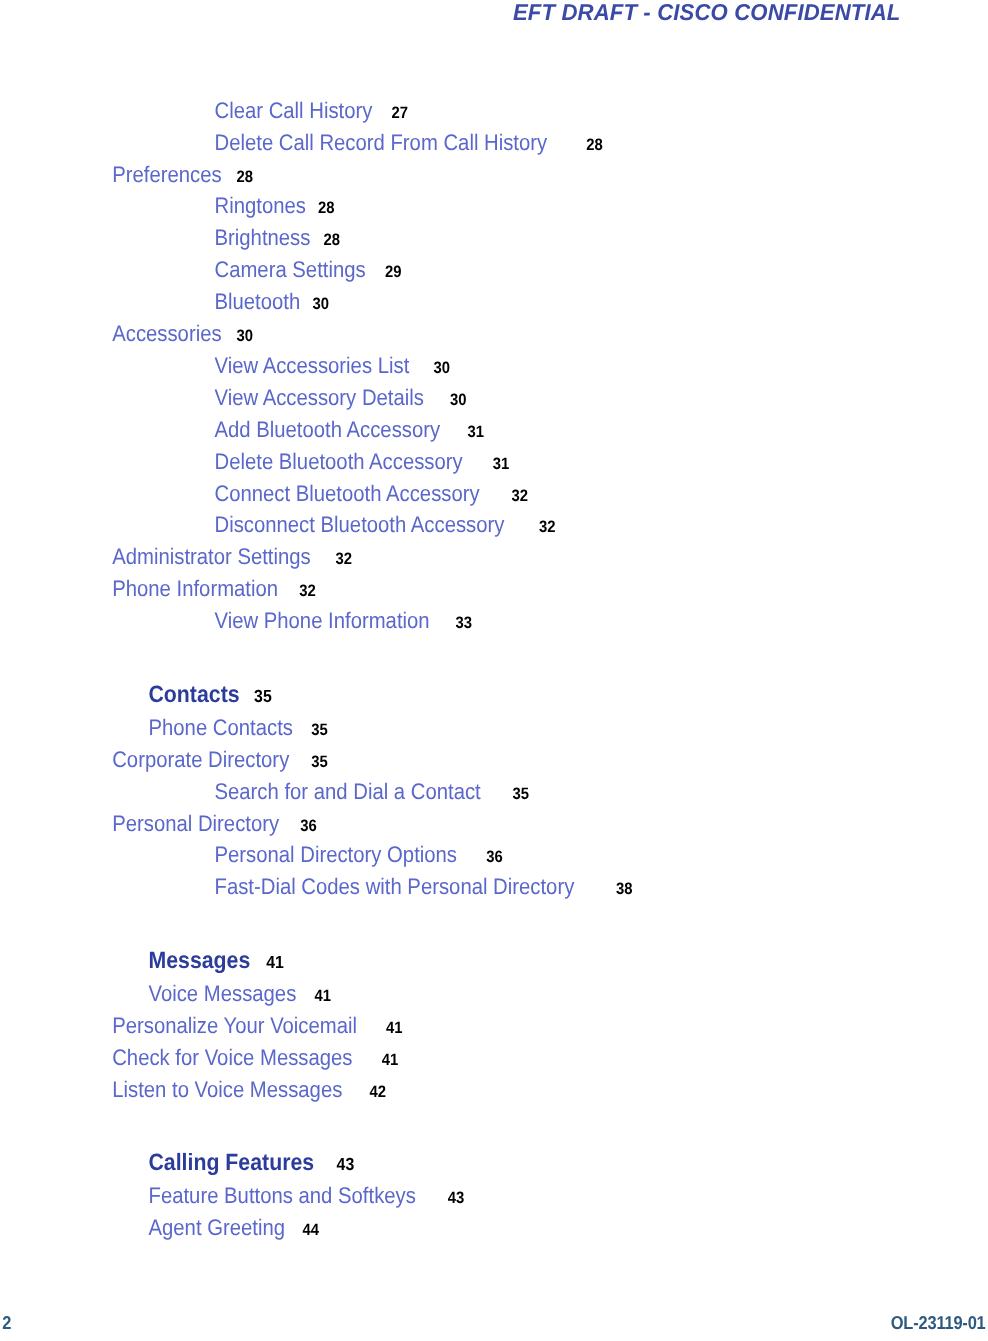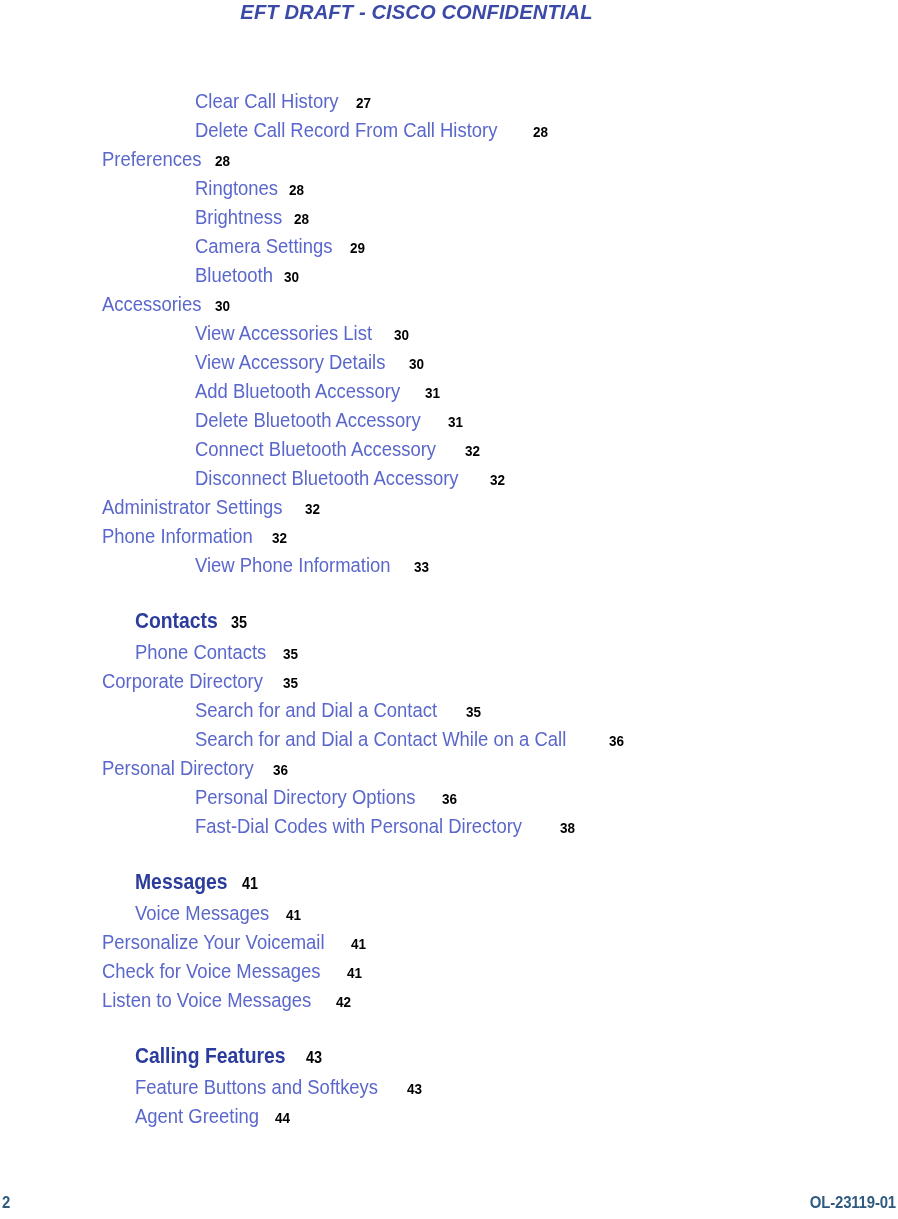--- a/index.html
+++ b/index.html
@@ -21,21 +21,21 @@
     height: 1219px;
     overflow: hidden;
   }
 
   
   .doc-header {
     position: absolute;
     top: 0px;
     left: 0;
     width: 826px;
-    text-align: center;
+    text-align: right;
     padding-left: 6px;
     box-sizing: border-box;
   }
   .doc-header .header-text {
     font-family: "Liberation Sans", sans-serif;
     font-weight: bold;
     font-style: italic;
     font-size: 21px;
     letter-spacing: 0.1px;
     color: #3b4aa6;
@@ -82,21 +82,21 @@
 
   
   .lvl-0 { padding-left: 135px; }
   .lvl-1 { padding-left: 102px; }
   .lvl-2 { padding-left: 195px; }
 
   
   .toc-entry.chapter {
     height: 32px;
     line-height: 32px;
-    margin-top: 26px;
+    margin-top: 36px;
   }
   .toc-entry.chapter .title {
     font-size: 21.5px;
     font-weight: bold;
     color: #2b3c9c;
     transform: scaleX(0.90);
   }
   .toc-entry.chapter .pageno {
     font-size: 16px;
     margin-left: 4px;
@@ -158,21 +158,20 @@
       <div class="toc-entry lvl-2"><span class="title">Delete Bluetooth Accessory</span><span class="pageno">31</span></div>
       <div class="toc-entry lvl-2"><span class="title">Connect Bluetooth Accessory</span><span class="pageno">32</span></div>
       <div class="toc-entry lvl-2"><span class="title">Disconnect Bluetooth Accessory</span><span class="pageno">32</span></div>
       <div class="toc-entry lvl-1"><span class="title">Administrator Settings</span><span class="pageno">32</span></div>
       <div class="toc-entry lvl-1"><span class="title">Phone Information</span><span class="pageno">32</span></div>
       <div class="toc-entry lvl-2"><span class="title">View Phone Information</span><span class="pageno">33</span></div>
       <div class="toc-entry lvl-0 chapter"><span class="title">Contacts</span><span class="pageno">35</span></div>
       <div class="toc-entry lvl-0"><span class="title">Phone Contacts</span><span class="pageno">35</span></div>
       <div class="toc-entry lvl-1"><span class="title">Corporate Directory</span><span class="pageno">35</span></div>
       <div class="toc-entry lvl-2"><span class="title">Search for and Dial a Contact</span><span class="pageno">35</span></div>
-      <div class="toc-entry lvl-2"><span class="title">Search for and Dial a Contact While on a Call</span><span class="pageno">36</span></div>
       <div class="toc-entry lvl-1"><span class="title">Personal Directory</span><span class="pageno">36</span></div>
       <div class="toc-entry lvl-2"><span class="title">Personal Directory Options</span><span class="pageno">36</span></div>
       <div class="toc-entry lvl-2"><span class="title">Fast-Dial Codes with Personal Directory</span><span class="pageno">38</span></div>
       <div class="toc-entry lvl-0 chapter"><span class="title">Messages</span><span class="pageno">41</span></div>
       <div class="toc-entry lvl-0"><span class="title">Voice Messages</span><span class="pageno">41</span></div>
       <div class="toc-entry lvl-1"><span class="title">Personalize Your Voicemail</span><span class="pageno">41</span></div>
       <div class="toc-entry lvl-1"><span class="title">Check for Voice Messages</span><span class="pageno">41</span></div>
       <div class="toc-entry lvl-1"><span class="title">Listen to Voice Messages</span><span class="pageno">42</span></div>
       <div class="toc-entry lvl-0 chapter"><span class="title">Calling Features</span><span class="pageno">43</span></div>
       <div class="toc-entry lvl-0"><span class="title">Feature Buttons and Softkeys</span><span class="pageno">43</span></div>

